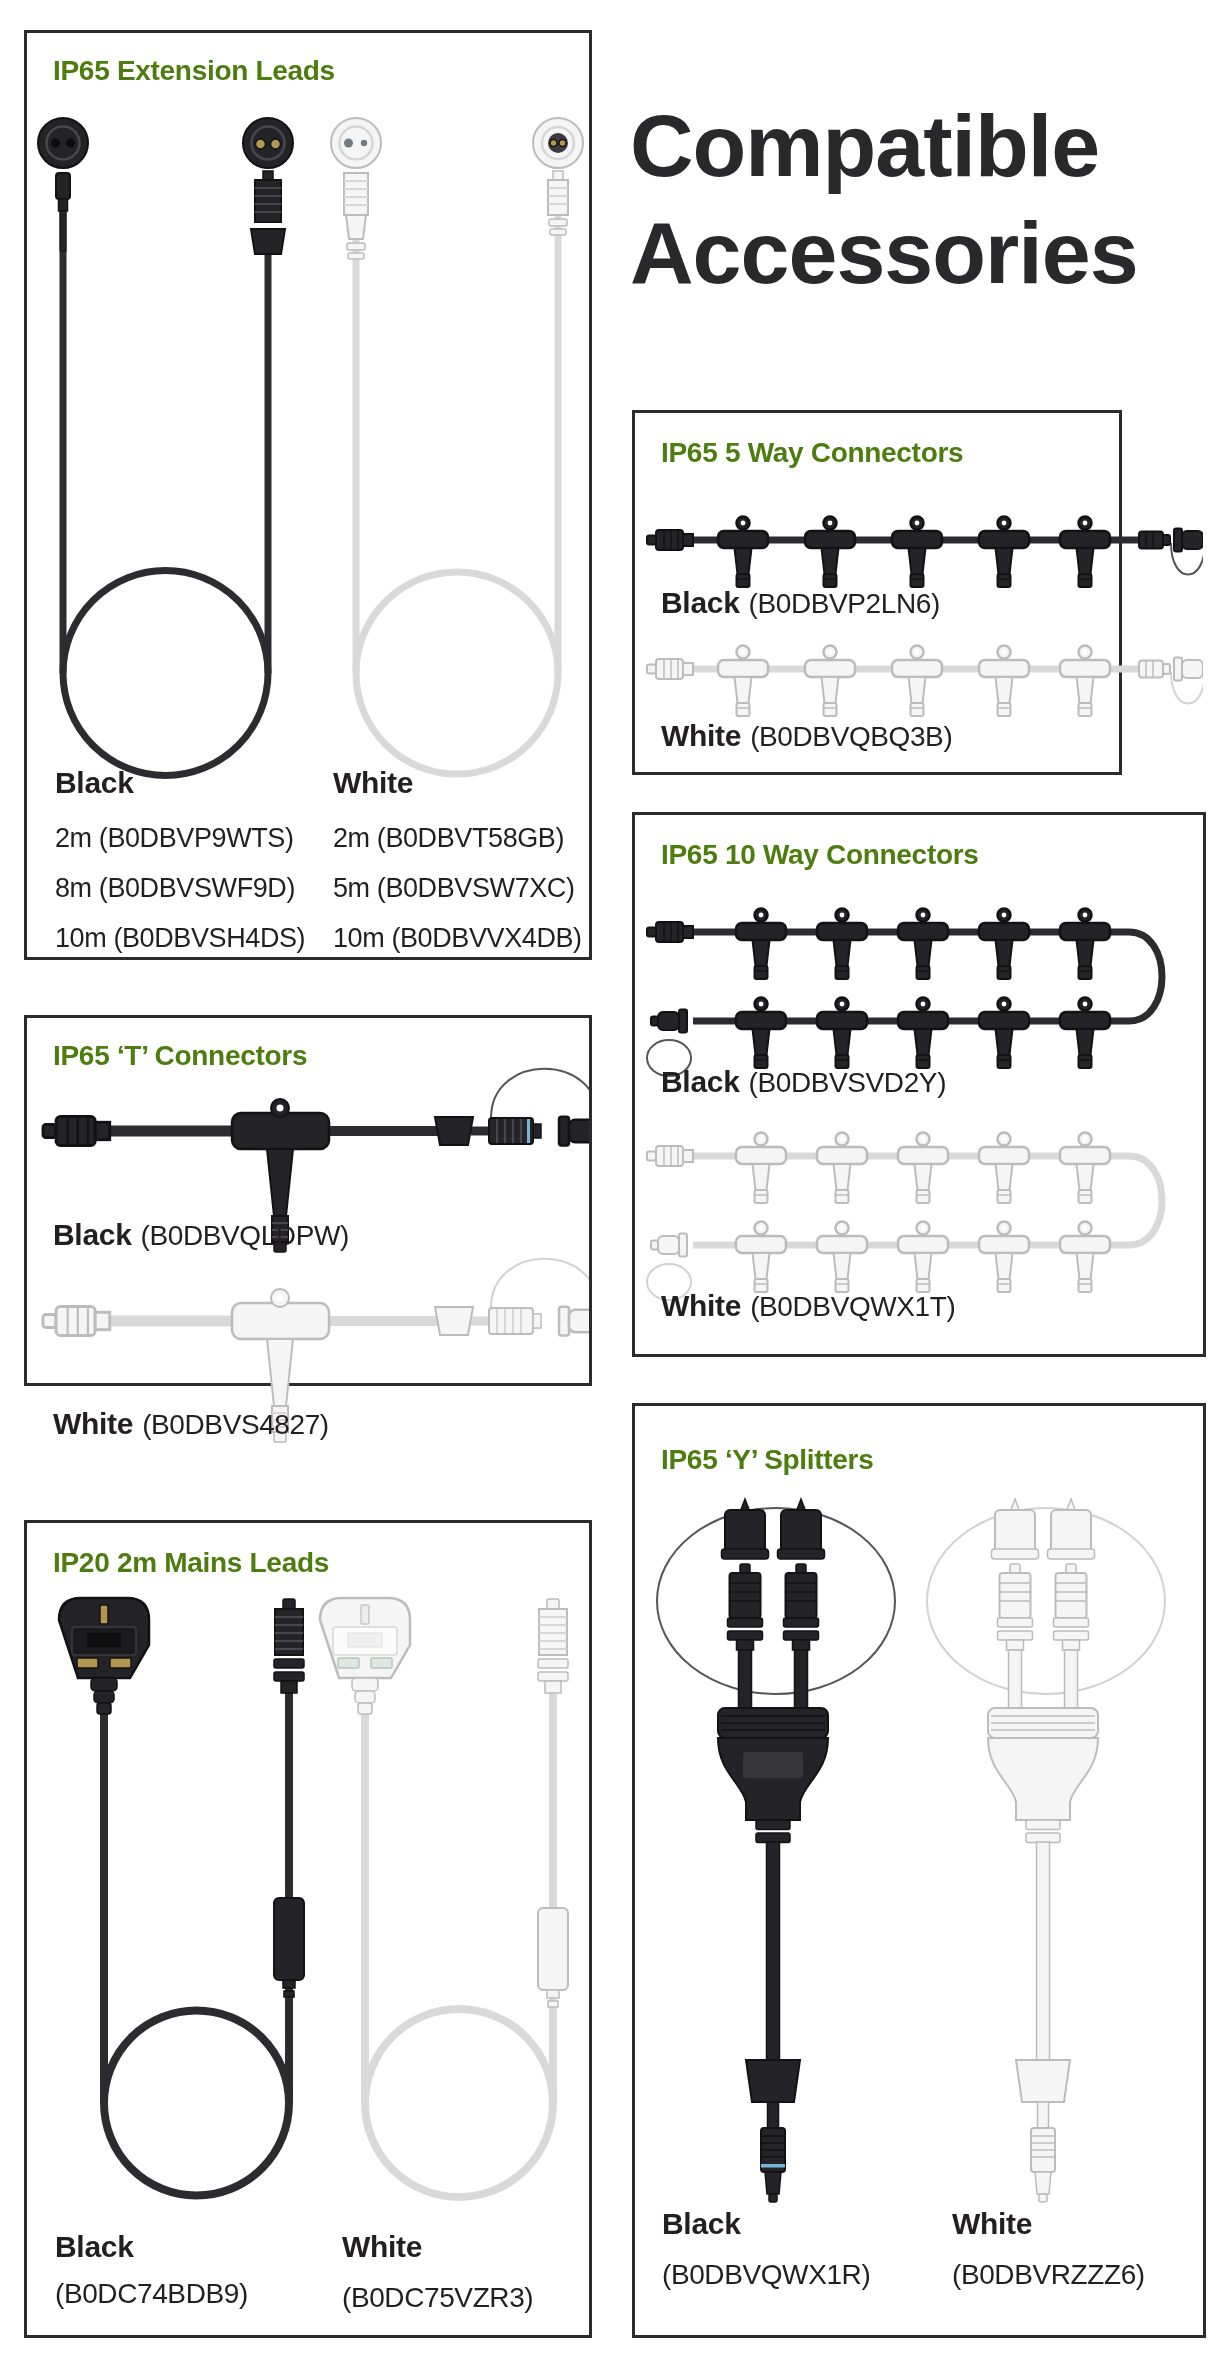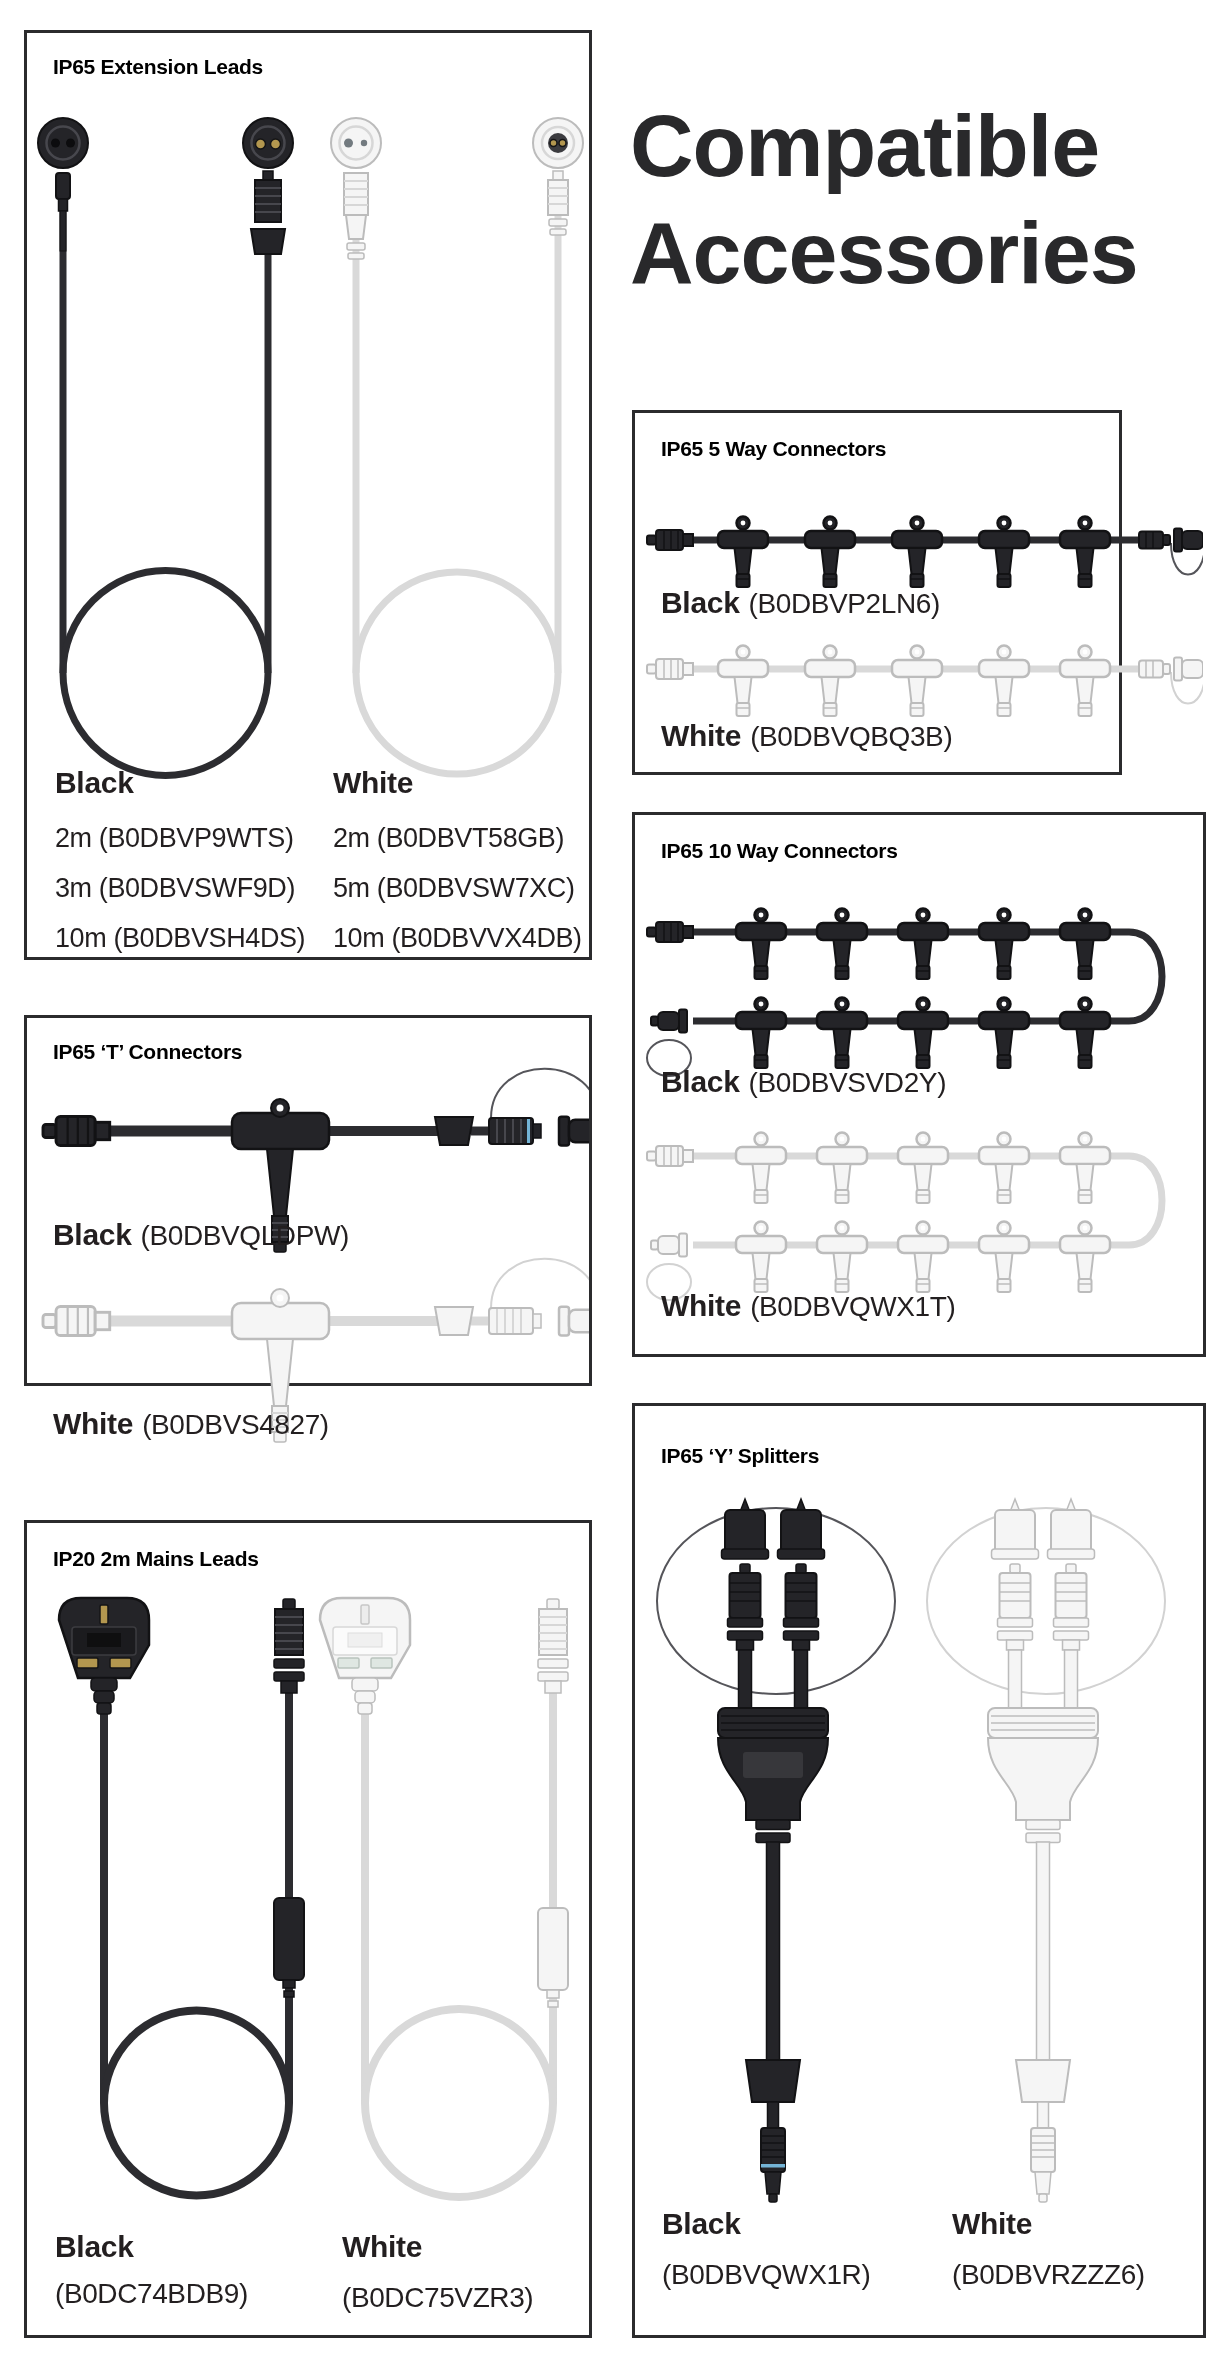--- a/index.html
+++ b/index.html
@@ -1,19 +1,19 @@
 <!DOCTYPE html>
 <html><head>
 <meta charset="utf-8">
 <style>
   html,body{margin:0;padding:0;background:#ffffff;}
   #canvas{position:relative;width:1218px;height:2362px;background:#ffffff;overflow:hidden;
           font-family:"Liberation Sans", sans-serif;color:#231f20;}
   .box{position:absolute;border:3px solid #2b2b2d;background:#ffffff;box-sizing:border-box;}
-  .title{position:absolute;font-weight:700;font-size:21px;letter-spacing:-0.3px;color:#000000;white-space:nowrap;}
+  .title{position:absolute;font-weight:700;font-size:28px;letter-spacing:-0.3px;color:#4d7c0f;white-space:nowrap;}
   .heading{position:absolute;left:630px;top:92px;width:586px;font-weight:700;font-size:88px;
            line-height:1.22;letter-spacing:-1px;color:#29292b;white-space:pre-line;}
   .clabel{font-weight:700;font-size:30px;letter-spacing:-0.3px;}
   .code{font-weight:400;font-size:28px;letter-spacing:-0.4px;}
   .vline{position:absolute;white-space:nowrap;}
   .vline .clabel{margin-right:9px;}
   .colhead{position:absolute;font-weight:700;font-size:30px;letter-spacing:-0.3px;white-space:nowrap;}
   .prow{position:absolute;font-weight:400;font-size:27px;letter-spacing:-0.4px;white-space:nowrap;}
   .twoline-label{position:absolute;white-space:nowrap;}
   svg{display:block;}
@@ -181,21 +181,21 @@
         <line x1="521" y1="163" x2="541" y2="163" class="wdet" stroke-width="2"></line>
         <line x1="521" y1="171" x2="541" y2="171" class="wdet" stroke-width="2"></line>
         <rect x="522" y="186" width="18" height="7" rx="2" class="wfill" stroke-width="1.5"></rect>
         <rect x="523" y="196" width="16" height="6" rx="2" class="wfill" stroke-width="1.5"></rect>
       </g>
     </svg>
 
     <div class="colhead" style="left:28px;top:733px;">Black</div>
     <div class="colhead" style="left:306px;top:733px;">White</div>
     <div class="prow" style="left:28px;top:790px;">2m (B0DBVP9WTS)</div>
-    <div class="prow" style="left:28px;top:840px;">3m (B0DBVSWF9D)</div>
+    <div class="prow" style="left:28px;top:840px;">8m (B0DBVSWF9D)</div>
     <div class="prow" style="left:28px;top:890px;">10m (B0DBVSH4DS)</div>
     <div class="prow" style="left:306px;top:790px;">2m (B0DBVT58GB)</div>
     <div class="prow" style="left:306px;top:840px;">5m (B0DBVSW7XC)</div>
     <div class="prow" style="left:306px;top:890px;">10m (B0DBVVX4DB)</div>
   </div>
 
   <div class="box" style="left:24px;top:1015px;width:568px;height:371px;">
     <div class="title" style="left:26px;top:22px;">IP65 ‘T’ Connectors</div>
 
     <svg class="illus" style="left:0;top:0;" width="562" height="455" viewBox="0 0 562 455">

